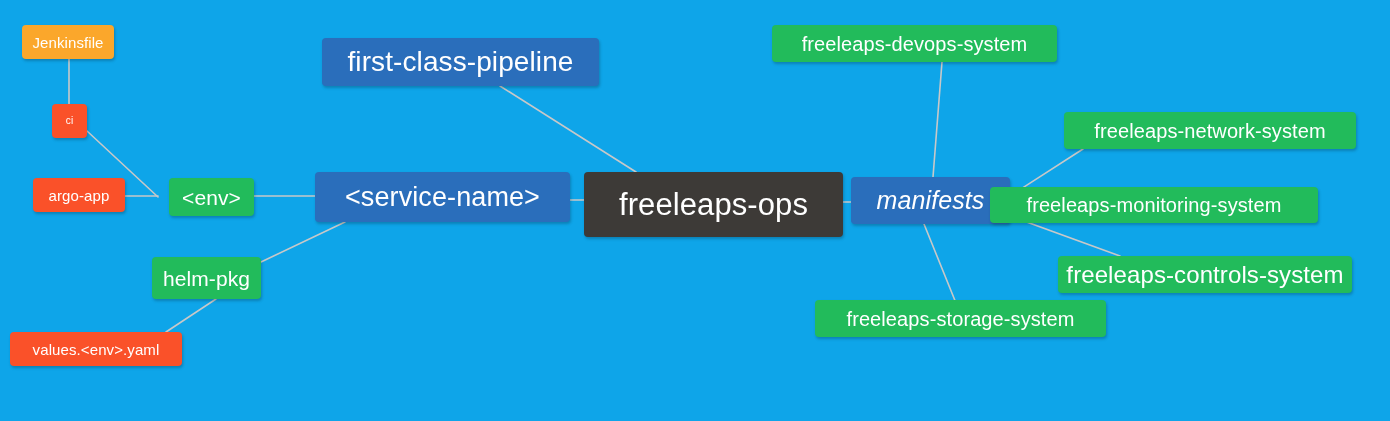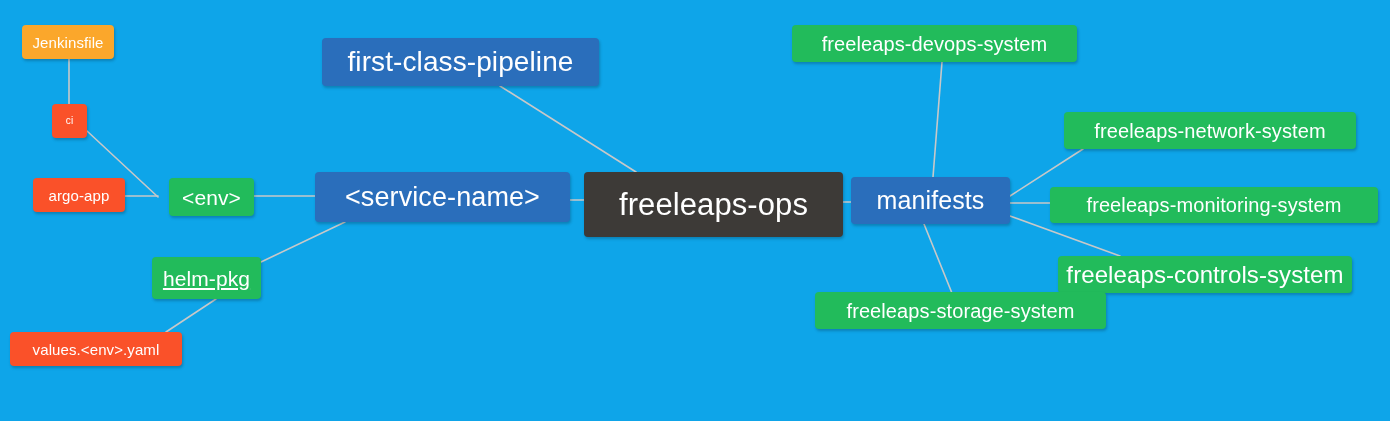--- a/index.html
+++ b/index.html
@@ -72,47 +72,47 @@
       </div>
       <div class="mm-node" style="left: 52px; top: 104px; width: 35px; height: 34px; background: rgb(250, 81, 41); font-size: 10px;">
         <span class="mm-label">ci</span>
       </div>
       <div class="mm-node" style="left: 33px; top: 178px; width: 92px; height: 34px; background: rgb(250, 81, 41); font-size: 15px;">
         <span class="mm-label">argo-app</span>
       </div>
       <div class="mm-node" style="left: 158px; top: 178px; width: 85px; height: 38px; background: rgb(34, 187, 91); font-size: 21px; margin-left: 11px;">
         <span class="mm-label">&lt;env&gt;</span>
       </div>
-      <div class="mm-node" style="left: 152px; top: 257px; width: 109px; height: 42px; background: rgb(34, 187, 91); font-size: 21px; text-decoration: underline;">
+      <div class="mm-node" style="left: 152px; top: 257px; width: 109px; height: 42px; background: rgb(34, 187, 91); font-size: 21px;">
         <span class="mm-label">helm-pkg</span>
       </div>
       <div class="mm-node" style="left: 10px; top: 332px; width: 172px; height: 34px; background: rgb(250, 81, 41); font-size: 15px;">
         <span class="mm-label">values.&lt;env&gt;.yaml</span>
       </div>
       <div class="mm-node" style="left: 322px; top: 38px; width: 277px; height: 48px; background: rgb(42, 110, 187); font-size: 28px;">
         <span class="mm-label">first-class-pipeline</span>
       </div>
       <div class="mm-node" style="left: 315px; top: 172px; width: 255px; height: 50px; background: rgb(42, 110, 187); font-size: 27px;">
         <span class="mm-label">&lt;service-name&gt;</span>
       </div>
       <div class="mm-node" style="left: 584px; top: 172px; width: 259px; height: 65px; background: rgb(61, 58, 55); font-size: 31px;">
         <span class="mm-label">freeleaps-ops</span>
       </div>
-      <div class="mm-node" style="left: 851px; top: 177px; width: 159px; height: 47px; background: rgb(42, 110, 187); font-size: 25px;">
+      <div class="mm-node" style="left: 851px; top: 177px; width: 159px; height: 47px; background: rgb(42, 110, 187); font-size: 25px; font-style: italic;">
         <span class="mm-label">manifests</span>
       </div>
-      <div class="mm-node" style="left: 792px; top: 25px; width: 285px; height: 37px; background: rgb(34, 187, 91); font-size: 20px;">
+      <div class="mm-node" style="left: 772px; top: 25px; width: 285px; height: 37px; background: rgb(34, 187, 91); font-size: 20px;">
         <span class="mm-label">freeleaps-devops-system</span>
       </div>
       <div class="mm-node" style="left: 1056px; top: 112px; width: 292px; height: 37px; background: rgb(34, 187, 91); font-size: 20px; margin-left: 8px;">
         <span class="mm-label">freeleaps-network-system</span>
       </div>
-      <div class="mm-node" style="left: 1050px; top: 187px; width: 328px; height: 36px; background: rgb(34, 187, 91); font-size: 20px;">
+      <div class="mm-node" style="left: 990px; top: 187px; width: 328px; height: 36px; background: rgb(34, 187, 91); font-size: 20px;">
         <span class="mm-label">freeleaps-monitoring-system</span>
       </div>
       <div class="mm-node" style="left: 1058px; top: 256px; width: 294px; height: 37px; background: rgb(34, 187, 91); font-size: 24px;">
         <span class="mm-label">freeleaps-controls-system</span>
       </div>
-      <div class="mm-node" style="left: 815px; top: 292px; width: 291px; height: 37px; background: rgb(34, 187, 91); font-size: 20px; text-align: right;">
+      <div class="mm-node" style="left: 815px; top: 300px; width: 291px; height: 37px; background: rgb(34, 187, 91); font-size: 20px; text-align: right;">
         <span class="mm-label">freeleaps-storage-system</span>
       </div>
     </div>
 </div>
 
 </body></html>

